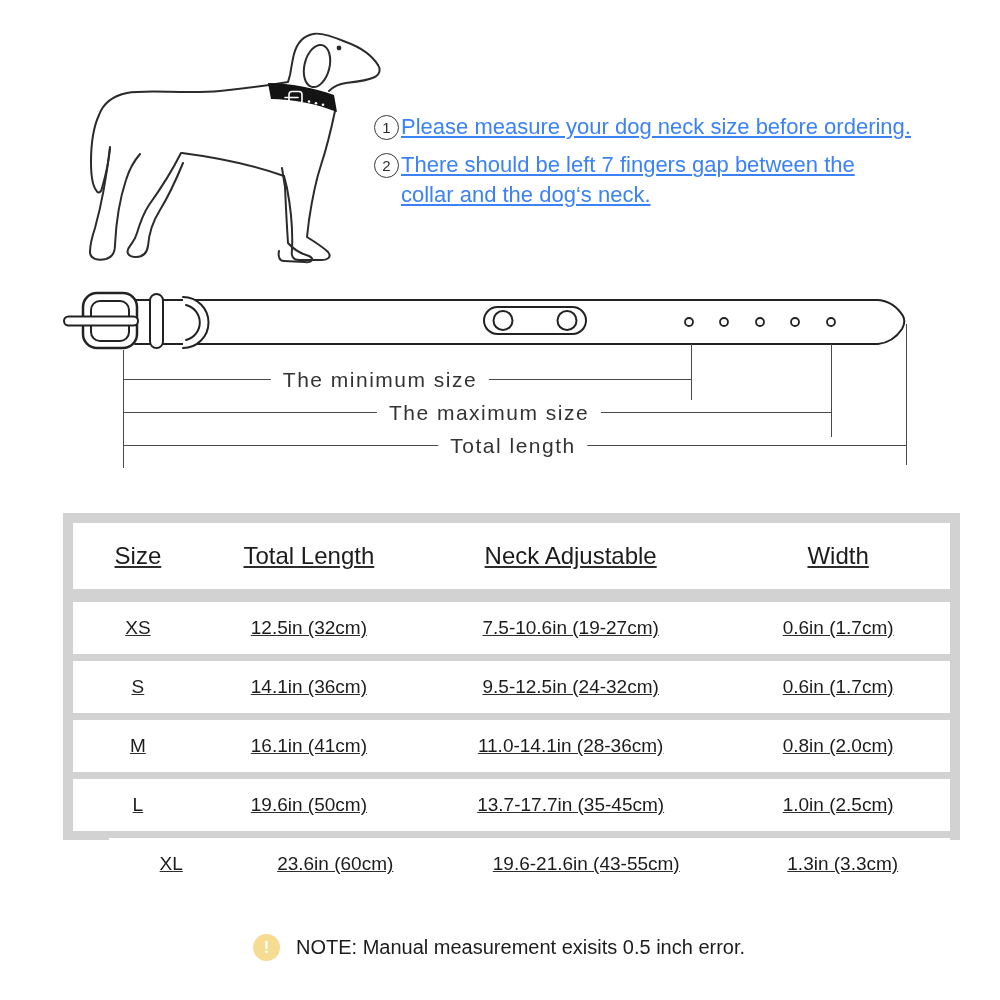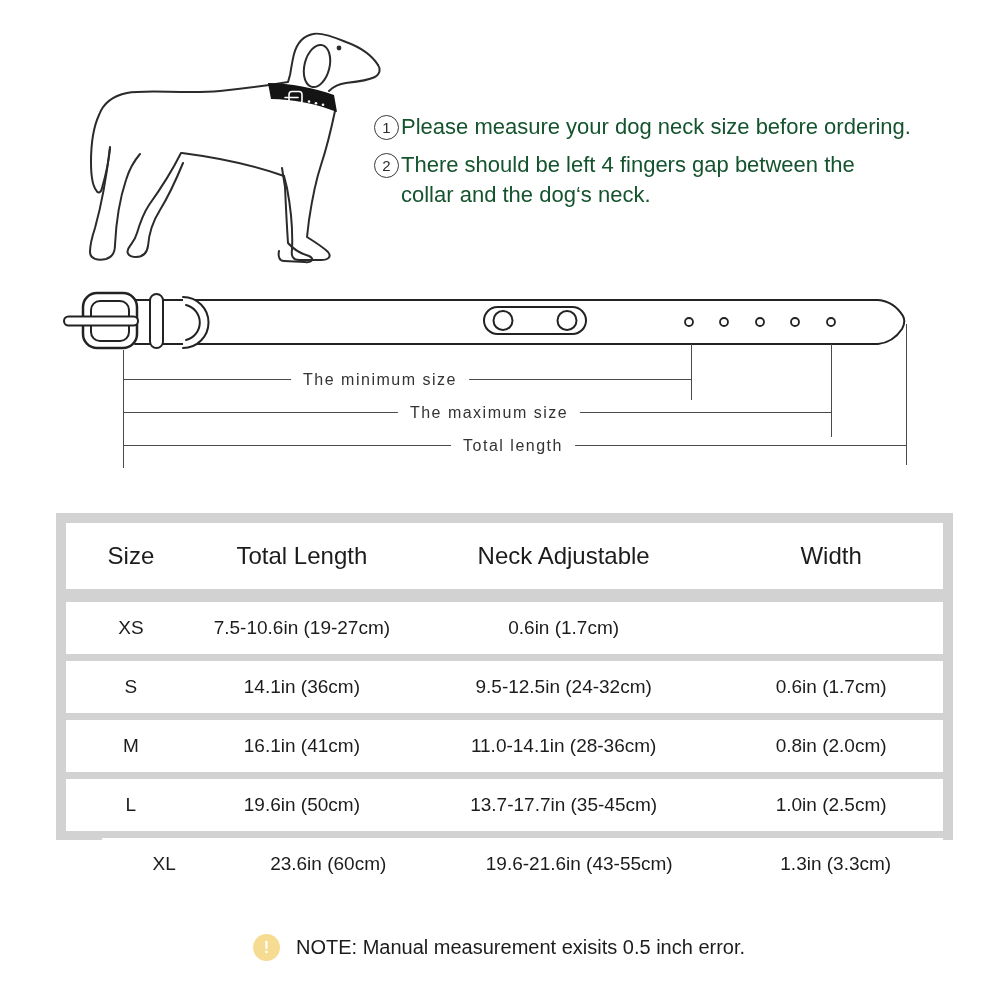--- a/index.html
+++ b/index.html
@@ -8,32 +8,32 @@
     font-family:"Liberation Sans",sans-serif;color:#2d2d2d;
   }
   svg{position:absolute;overflow:visible;}
   
   .instructions{position:absolute;left:374px;top:112px;width:610px;}
   .inst-row{display:flex;align-items:flex-start;margin-bottom:8px;}
   .circ{
     flex:0 0 auto;width:23px;height:23px;margin:3px 2px 0 0;border:1.6px solid #3a3a3a;border-radius:50%;
     display:inline-flex;align-items:center;justify-content:center;font-size:15px;line-height:1;color:#2d2d2d;
   }
-  .inst-text{font-size:22px;line-height:30px;color:#14532d;}
+  .inst-text{font-size:22px;line-height:30px;color:#3b82f6;text-decoration:underline;}
   
   .dim-h{position:absolute;height:0;border-top:1px solid #4a4a4a;}
   .dim-v{position:absolute;width:0;border-left:1px solid #4a4a4a;}
   .dim-label{
     position:absolute;transform:translate(-50%,-50%);background:#fff;padding:0 12px;white-space:nowrap;
-    font-size:16px;letter-spacing:1.5px;color:#333;
+    font-size:21px;letter-spacing:1.5px;color:#333;
   }
   
   .size-table{
-    position:absolute;left:56px;top:513px;width:897px;height:327px;background:#d2d2d2;
-    box-sizing:border-box;padding:10px;
+    position:absolute;left:63px;top:513px;width:897px;height:327px;background:#d2d2d2;
+    box-sizing:border-box;padding:10px;text-decoration:underline;
   }
   .trow{
     background:#fff;display:grid;grid-template-columns:14.8% 24.2% 35.5% 25.5%;
     align-items:center;text-align:center;
   }
   .trow.head{height:66px;font-size:24px;margin-bottom:13px;color:#1c1c1c;}
   .trow.data{height:52px;font-size:19px;margin-bottom:7px;color:#1c1c1c;}
   .trow.data:last-child{margin-bottom:0;margin-left:36px;}
   
   .note-icon{
@@ -78,21 +78,21 @@
   </svg>
 
   <div class="instructions">
     <div class="inst-row">
       <span class="circ">1</span>
       <span class="inst-text">Please measure your dog neck size before ordering.</span>
     </div>
     <div class="inst-row">
       <span class="circ">2</span>
       <span class="inst-text">
-        <span>There should be left 4 fingers gap between the</span><br>
+        <span>There should be left 7 fingers gap between the</span><br>
         <span>collar and the dog‘s neck.</span>
       </span>
     </div>
   </div>
 
   <svg class="collar" style="left:40px;top:280px;" width="920" height="100" viewBox="0 0 920 100" fill="none" stroke="#222" stroke-width="2" stroke-linecap="round" stroke-linejoin="round">
 
     <path d="M95 20 L838 20 C850 21 858 28 863 36 Q866 42 862 49 C856 58 848 63 838 64 L95 64"></path>
 
     <rect x="43" y="13" width="54" height="55" rx="14" stroke-width="2.5" fill="#fff"></rect>
@@ -130,20 +130,21 @@
 
   <div class="size-table">
     <div class="trow head">
       <span>Size</span>
       <span>Total Length</span>
       <span>Neck Adjustable</span>
       <span>Width</span>
     </div>
     <div class="trow data">
       <span>XS</span>
+      <span>12.5in (32cm)</span>
       <span>7.5-10.6in (19-27cm)</span>
       <span>0.6in (1.7cm)</span>
     </div>
     <div class="trow data">
       <span>S</span>
       <span>14.1in (36cm)</span>
       <span>9.5-12.5in (24-32cm)</span>
       <span>0.6in (1.7cm)</span>
     </div>
     <div class="trow data">

